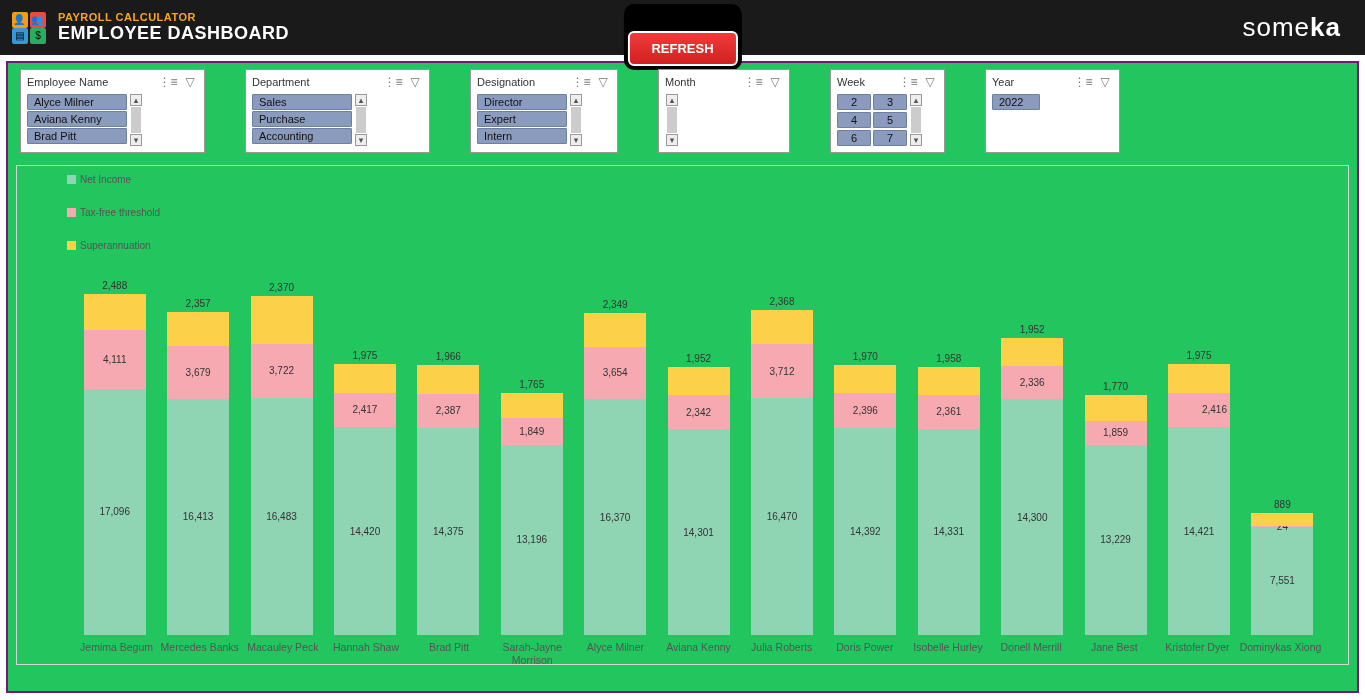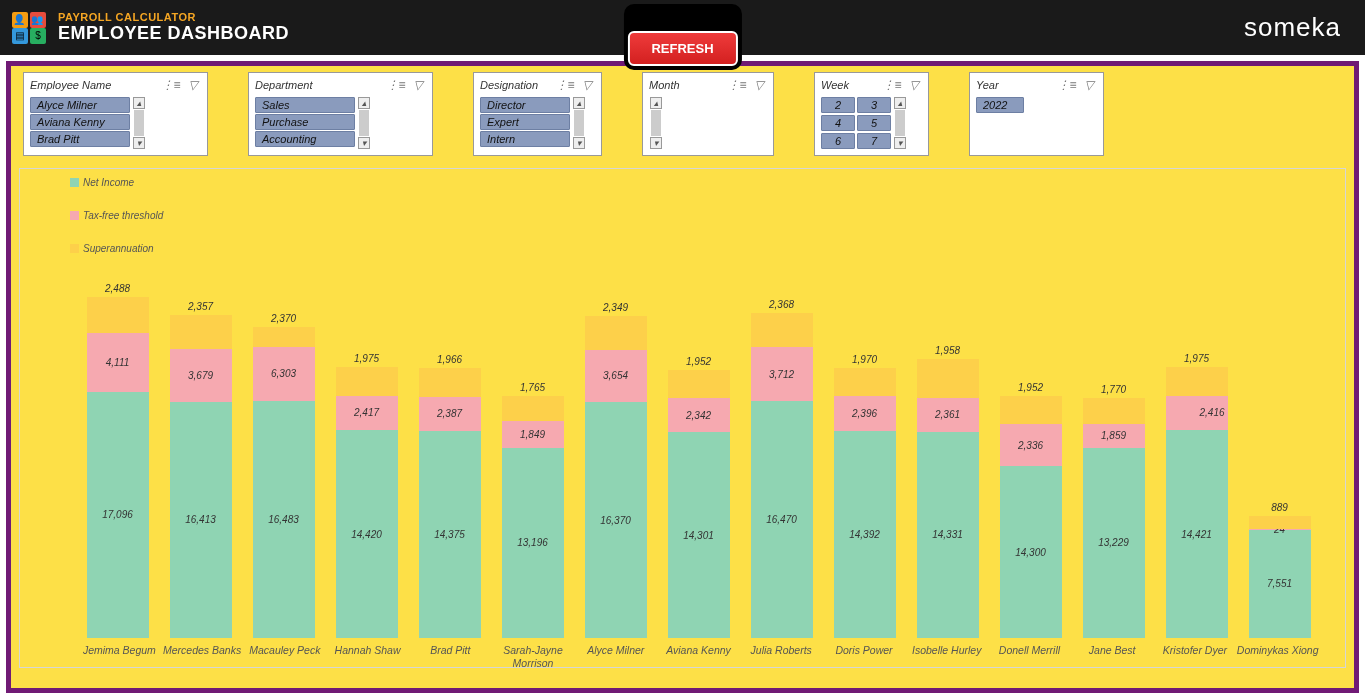--- a/index.html
+++ b/index.html
@@ -8,22 +8,22 @@
   .icon-stack { display: flex; flex-direction: column; margin-right: 12px; }
   .top-icons { display: flex; gap: 2px; }
   .bot-icons { display: flex; gap: 2px; }
   .mini-icon { width: 16px; height: 16px; border-radius: 2px; display:flex;align-items:center;justify-content:center;font-size:10px;}
   .titles { display: flex; flex-direction: column; }
   .subtitle { color: #f5a623; font-size: 11px; font-weight: bold; letter-spacing: 0.5px; }
   .title { color: #fff; font-size: 18px; font-weight: bold; letter-spacing: 0.5px; }
   .refresh-wrap { position: absolute; left: 50%; top: 4px; transform: translateX(-50%); background:#000; border-radius:10px; padding:4px;}
   .refresh-btn { background: linear-gradient(#ef3b3b,#d32020); color:#fff; font-weight:bold; border:2px solid #fff; border-radius:6px; padding:8px 22px; font-size:13px; cursor:pointer;margin-top:23px;}
   .brand { position:absolute; right:24px; color:#fff; font-size:26px; letter-spacing:1px; font-weight:300;}
-  .brand b{ font-weight:400;}
-  .dash-frame { border:5px solid #701a75; margin:6px; height: 632px; padding:6px 8px 4px 8px; background:#fde047;font-style:italic;}
+  .brand b{ font-weight:700;}
+  .dash-frame { border:2px solid #701a75; margin:6px; height: 632px; padding:6px 8px 4px 8px; background:#22c55e;}
   .slicers { display:flex; gap:40px; margin-bottom:12px; padding:0 4px;}
   .slicer { border:1px solid #999; padding:4px 6px 6px 6px; position:relative; background:#fff;}
   .slicer-hdr { display:flex; align-items:center; justify-content:space-between; margin-bottom:4px; gap:6px;}
   .slicer-title { font-size:11px; color:#333; flex:1;}
   .slicer-icns { display:flex; gap:6px;}
   .slicer-icn { width:16px;height:16px;color:#777;font-size:12px;display:flex;align-items:center;justify-content:center;}
   .slicer-body { display:flex; gap:2px; align-items:flex-start;}
   .slicer-list { display:flex; flex-direction:column; gap:1px;}
   .slicer-item { background:#8a9bbd; border:1px solid #6d7fa3; color:#111; font-size:11px; padding:1px 6px; border-radius:1px; cursor:pointer; min-width:100px;}
   .slicer-item.small{ min-width:34px; text-align:center;}
@@ -113,21 +113,21 @@
           <div class="slicer-item">Accounting</div>
         </div>
         <div class="scrollbit">
             <div class="arr">▴</div>
             <div class="thumb"></div>
             <div class="arr">▾</div>
           </div>
       </div>
     </div>
 
-    <div class="slicer" style="width:129px">
+    <div class="slicer" style="width:148px">
       <div class="slicer-hdr">
         <span class="slicer-title">Designation</span>
         <div class="slicer-icns">
             <span class="slicer-icn">⋮≡</span>
             <span class="slicer-icn">▽</span>
           </div>
       </div>
       <div class="slicer-body">
         <div class="slicer-list">
           <div class="slicer-item" style="min-width:90px">Director</div>
@@ -242,23 +242,23 @@
               <span class="lbl">2,357</span>
             </div>
           </div>
         </div>
         <div class="barcol">
           <div class="stack">
             <div class="seg net" style="height: 237.355px;">
               <span class="lbl">16,483</span>
             </div>
             <div class="seg tax" style="height: 53.5968px;">
-              <span class="lbl">6,303</span>
-            </div>
-            <div class="seg sup above" style="height: 20px;">
+              <span class="lbl">3,722</span>
+            </div>
+            <div class="seg sup above" style="height: 48px;">
               <span class="lbl">2,370</span>
             </div>
           </div>
         </div>
         <div class="barcol">
           <div class="stack">
             <div class="seg net" style="height: 207.648px;">
               <span class="lbl">14,420</span>
             </div>
             <div class="seg tax" style="height: 34.8048px;">
@@ -348,31 +348,31 @@
           </div>
         </div>
         <div class="barcol">
           <div class="stack">
             <div class="seg net" style="height: 206.366px;">
               <span class="lbl">14,331</span>
             </div>
             <div class="seg tax" style="height: 33.9984px;">
               <span class="lbl">2,361</span>
             </div>
-            <div class="seg sup above" style="height: 39px;">
+            <div class="seg sup above" style="height: 28px;">
               <span class="lbl">1,958</span>
             </div>
           </div>
         </div>
         <div class="barcol">
           <div class="stack">
-            <div class="seg net" style="height: 172px;">
+            <div class="seg net" style="height: 236px;">
               <span class="lbl">14,300</span>
             </div>
-            <div class="seg tax" style="height: 42px;">
+            <div class="seg tax" style="height: 33px;">
               <span class="lbl">2,336</span>
             </div>
             <div class="seg sup above" style="height: 28.1088px;">
               <span class="lbl">1,952</span>
             </div>
           </div>
         </div>
         <div class="barcol">
           <div class="stack">
             <div class="seg net" style="height: 190.498px;">

